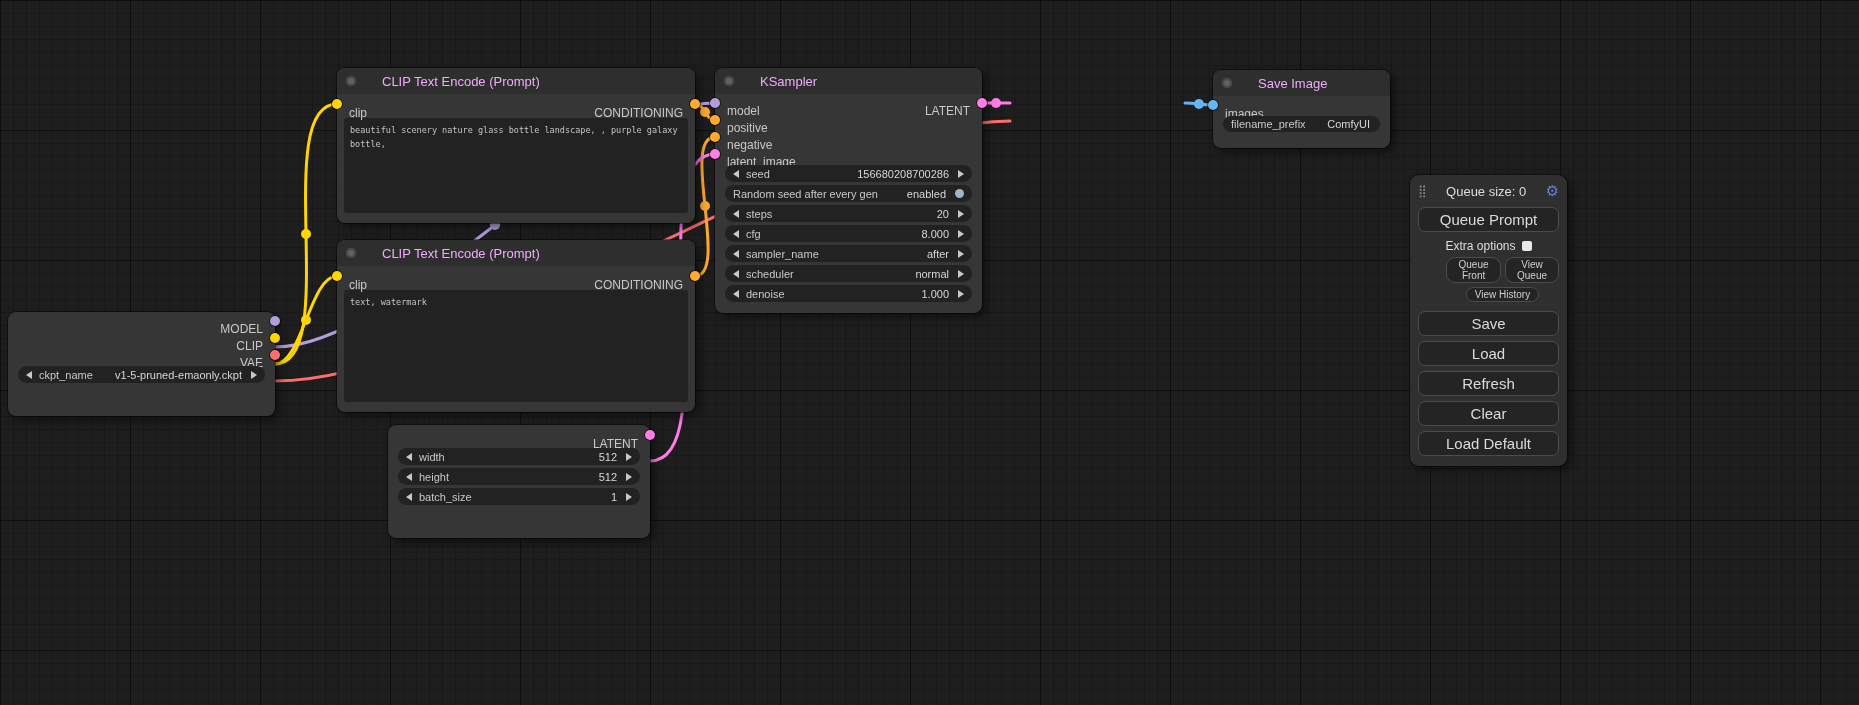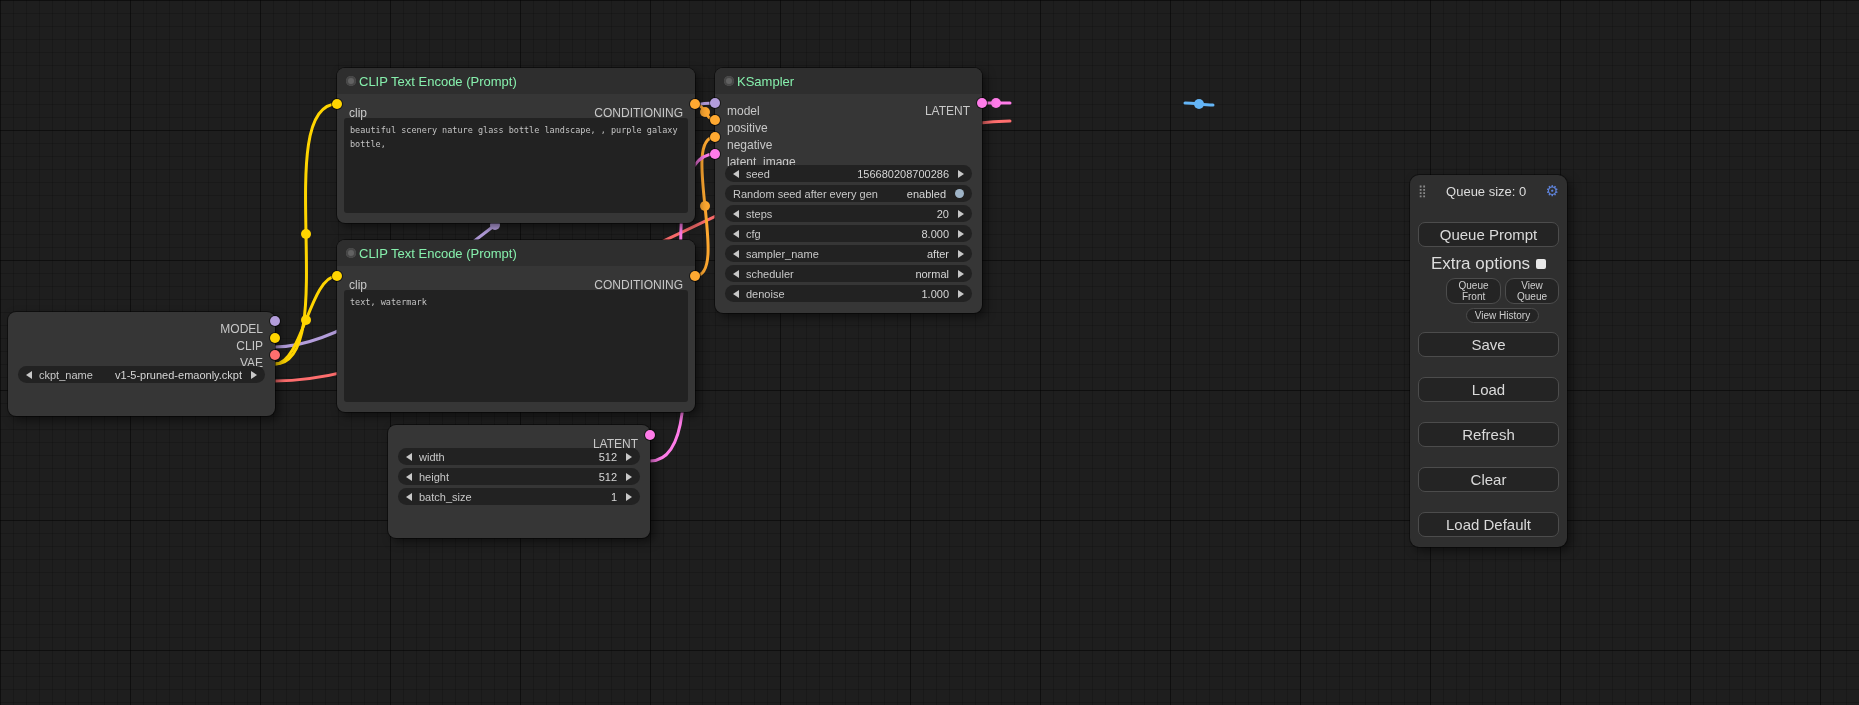--- a/index.html
+++ b/index.html
@@ -12,21 +12,21 @@
       linear-gradient(rgba(0,0,0,0.16) 1px, transparent 1px),
       linear-gradient(90deg, rgba(0,0,0,0.16) 1px, transparent 1px);
     background-size:130px 130px,130px 130px,13px 13px,13px 13px;}
   svg.wires{position:absolute;left:0;top:0;z-index:1;}
   svg.wires path{fill:none;stroke-width:3;stroke-linecap:round;}
 
   .node{position:absolute;z-index:2;background:#363636;border-radius:8px;
     box-shadow:0 0 0 1px rgba(0,0,0,0.45), 4px 4px 10px rgba(0,0,0,0.5);
     color:#c8c8c8;font-size:12px;box-sizing:border-box;}
   .node-title{height:26px;background:#2e2e2e;border-radius:8px 8px 0 0;
-    display:flex;align-items:center;gap:3px;padding:0 9px;font-size:13px;color:#86efac;cursor:move;}
+    display:flex;align-items:center;gap:26px;padding:0 9px;font-size:13px;color:#f0abfc;cursor:move;}
   .collapse-dot{width:10px;height:10px;border-radius:50%;background:#626262;
     box-shadow:inset 0 0 0 2px #474747;flex:0 0 auto;}
 
   .slot-row{position:relative;display:flex;align-items:center;padding:0 12px;}
   .slot-dot{position:absolute;top:50%;width:10px;height:10px;border-radius:50%;
     transform:translateY(-50%);box-shadow:0 0 0 1px rgba(0,0,0,0.55);cursor:crosshair;}
   .slot-dot.in{left:-5px}
   .slot-dot.out{right:-5px}
   .slot-label{white-space:nowrap;margin-top:17px;}
   .slot-label.out{margin-left:auto;}
@@ -49,23 +49,23 @@
     font-family:"DejaVu Sans Mono",monospace;font-size:8.5px;line-height:1.7;padding:5px 6px;}
 
   .menu{position:absolute;left:1410px;top:175px;width:157px;z-index:3;background:#2f2f2f;
     border-radius:9px;box-shadow:0 0 0 1px rgba(0,0,0,0.4), 4px 4px 10px rgba(0,0,0,0.5);
     padding:5px 8px 10px;box-sizing:border-box;color:#dddddd;}
   .menu-header{display:flex;align-items:center;gap:5px;font-size:13px;height:22px;}
   .drag-handle{color:#8a8a8a;font-size:12px;cursor:grab;flex:0 0 auto;}
   .queue-size{flex:1;text-align:center;}
   .gear-icon{color:#5e82d8;font-size:15px;cursor:pointer;flex:0 0 auto;}
   .btn{display:block;width:100%;box-sizing:border-box;background:#242424;border:1px solid #4c4c4c;
-    border-radius:7px;color:#dadada;font-family:inherit;font-size:15px;padding:3px 0;margin-top:20px;
+    border-radius:7px;color:#dadada;font-family:inherit;font-size:15px;padding:3px 0;margin-top:5px;
     text-align:center;cursor:pointer;}
-  .extra-row{display:flex;align-items:center;justify-content:center;gap:6px;font-size:17px;margin-top:7px;}
+  .extra-row{display:flex;align-items:center;justify-content:center;gap:6px;font-size:12px;margin-top:7px;}
   .checkbox{width:10px;height:10px;background:#e8e8e8;border-radius:2px;display:inline-block;cursor:pointer;}
   .small-row{display:flex;gap:4px;justify-content:center;margin-top:4px;margin-left:28px;}
   .btn-sm{background:#242424;border:1px solid #4c4c4c;border-radius:9px;color:#cfcfcf;
     font-family:inherit;font-size:10px;padding:1px 8px;cursor:pointer;}
   .mt8{margin-top:9px;}
 </style>
 </head>
 <body>
 
 <div class="canvas">
@@ -225,20 +225,34 @@
     </div>
     <div class="widget">
       <span class="arrow-l"></span>
       <span class="wname">denoise</span>
       <span class="wvalue">1.000</span>
       <span class="arrow-r"></span>
     </div>
   </div>
 
 
+  <div class="node" style="left:1213px;top:70px;width:177px;height:78px;">
+    <div class="node-title">
+      <span class="collapse-dot"></span>
+      <span>Save Image</span>
+    </div>
+    <div class="slot-row" style="height:18px;">
+      <span class="slot-dot in c-image"></span>
+      <span class="slot-label">images</span>
+    </div>
+    <div class="widget" style="height:16px;margin-top:2px;">
+      <span class="wname">filename_prefix</span>
+      <span class="wvalue">ComfyUI</span>
+    </div>
+  </div>
 
   <div class="menu">
     <div class="menu-header">
       <span class="drag-handle">⣿</span>
       <span class="queue-size">Queue size: 0</span>
       <span class="gear-icon">⚙</span>
     </div>
     <button class="btn">Queue Prompt</button>
     <div class="extra-row">
       <span>Extra options</span>

